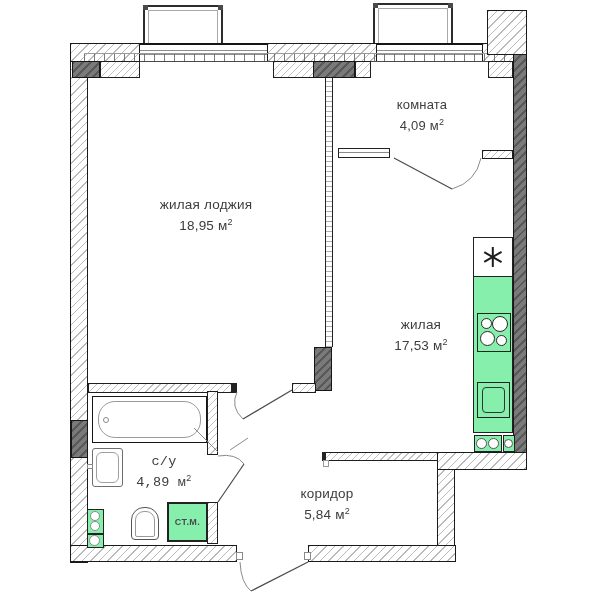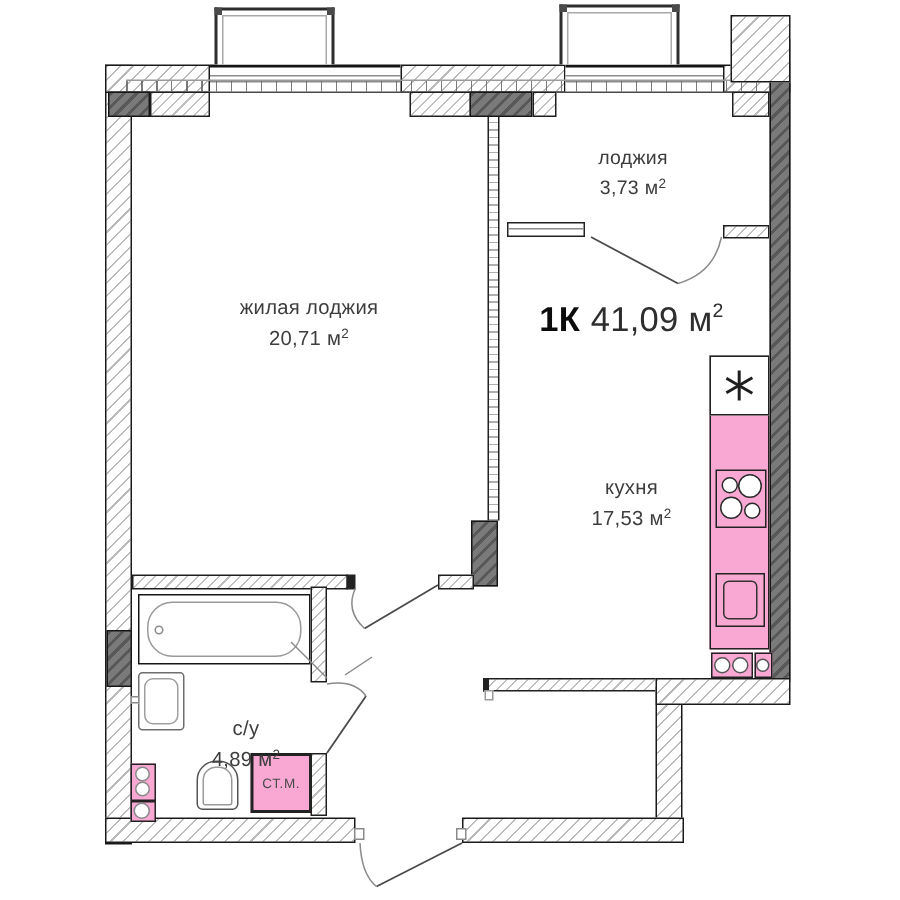--- a/index.html
+++ b/index.html
@@ -24,21 +24,21 @@
   
   .win{background:#fff;border-top:2px solid #151515;
       background-image:linear-gradient(#8d8d8d,#8d8d8d),linear-gradient(#8d8d8d,#8d8d8d);
       background-size:100% 1px,100% 1px;background-position:0 5px,0 9px;background-repeat:no-repeat;}
   .ticks{background-image:repeating-linear-gradient(90deg,rgba(100,100,100,.85) 0 1px,transparent 1px 10px);
       border-top:1px solid #9a9a9a;border-bottom:1px solid #4a4a4a;}
   .balc{border:2px solid #2d2d2d;border-bottom:none;background:#fff;}
   .balc-inner{position:absolute;left:3px;right:3px;top:3px;bottom:0;
       border:1px solid #a8a8a8;border-bottom:none;}
   .dot{position:absolute;width:5px;height:5px;background:#4a4a4a;}
-  .fix{border:1.5px solid #222;background:#f9a8d4;}
+  .fix{border:1.5px solid #222;background:#86efac;font-weight:bold;}
   .fixg{border:1.5px solid #6e6e6e;background:#fff;}
   .circ{border-radius:50%;border:1.5px solid #2a2a2a;position:absolute;box-sizing:border-box;background:#fff;}
   .circg{border-radius:50%;border:1px solid #8a8a8a;position:absolute;box-sizing:border-box;background:#fff;}
   .rlabel{position:absolute;transform:translate(-50%,-50%);text-align:center;
       font-size:13.5px;line-height:17px;color:#3d3d3d;white-space:nowrap;letter-spacing:.2px;}
   .rlabel sup{font-size:9px;position:relative;top:1px;}
   .title{position:absolute;transform:translate(-50%,-50%);white-space:nowrap;
       font-size:23px;color:#2e2e2e;letter-spacing:.2px;}
   .title .tb{font-weight:700;color:#0c0c0c;margin-right:7px;}
   .title sup{font-size:13px;position:relative;top:0px;}
@@ -163,32 +163,33 @@
       <path d="M 481 158 Q 476 182 452 189" stroke="#8a8a8a" stroke-width="1"></path>
       <line x1="308" y1="562" x2="251" y2="591"></line>
       <path d="M 240 562 Q 241 583 251 591" stroke="#8a8a8a" stroke-width="1"></path>
       <line x1="194" y1="428" x2="218" y2="452" stroke="#8a8a8a" stroke-width="1"></line>
       <line x1="230" y1="450" x2="248" y2="438" stroke="#8a8a8a" stroke-width="1"></line>
     </g>
   </svg>
 
   <div class="rlabel" style="left:206px;top:215px;">
     <div>жилая лоджия</div>
-    <div><span>20,71</span>&nbsp;<span>м</span><sup>2</sup></div>
+    <div><span>18,95</span>&nbsp;<span>м</span><sup>2</sup></div>
   </div>
   <div class="rlabel" style="left:422px;top:115px;font-size:13px;">
-    <div>лоджия</div>
-    <div><span>3,73</span>&nbsp;<span>м</span><sup>2</sup></div>
+    <div>комната</div>
+    <div><span>4,09</span>&nbsp;<span>м</span><sup>2</sup></div>
   </div>
   <div class="rlabel" style="left:421px;top:335px;">
-    <div>кухня</div>
+    <div>жилая</div>
     <div><span>17,53</span>&nbsp;<span>м</span><sup>2</sup></div>
   </div>
-  <div class="rlabel" style="left:164px;top:496px;">
+  <div class="rlabel" style="left:164px;top:472px;font-family:Liberation Mono, monospace;">
     <div>с/у</div>
     <div><span>4,89</span>&nbsp;<span>м</span><sup>2</sup></div>
   </div>
+  <div class="rlabel" style="left:327px;top:504px;">
+    <div>коридор</div>
+    <div><span>5,84</span>&nbsp;<span>м</span><sup>2</sup></div>
+  </div>
 
-  <div class="title" style="left:421px;top:213px;">
-    <span class="tb">1К</span><span>41,09</span>&nbsp;<span>м</span><sup>2</sup>
-  </div>
 
 </div>
 
 </body></html>

